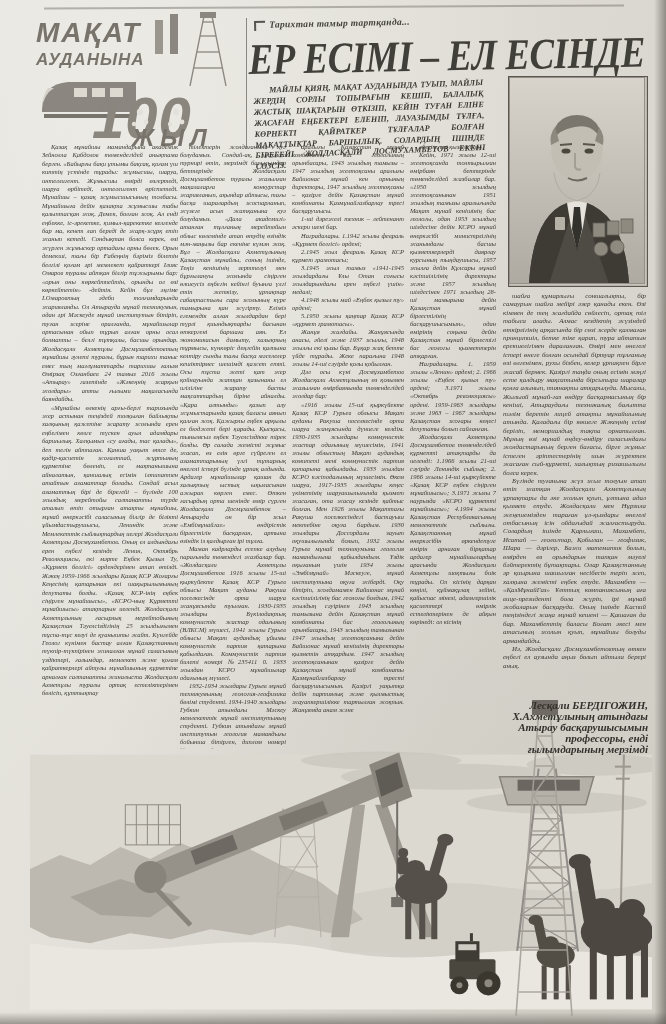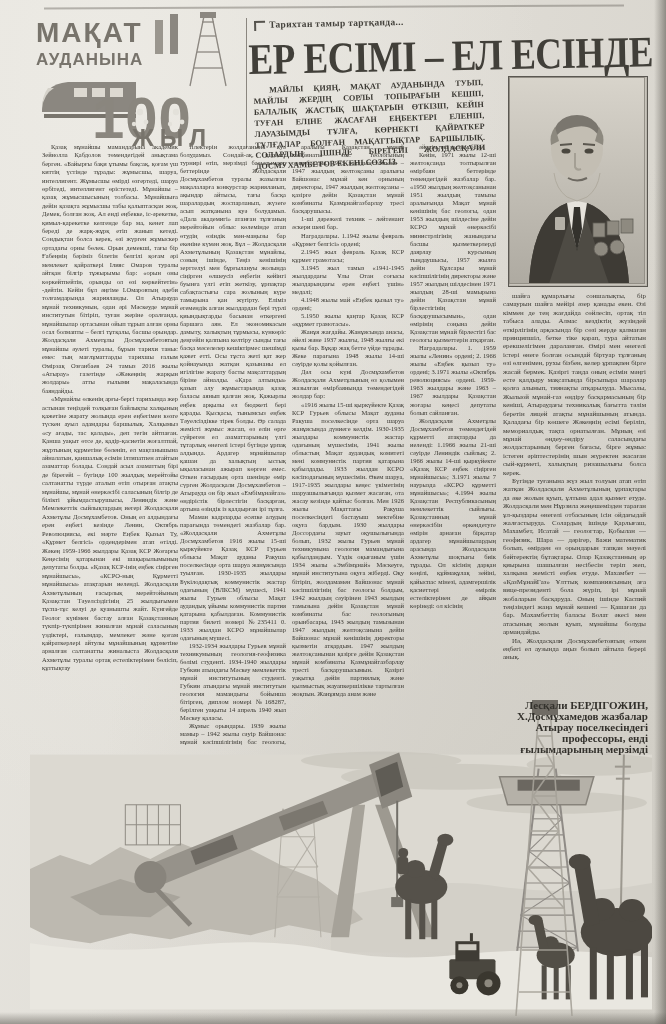--- a/index.html
+++ b/index.html
@@ -1,21 +1,21 @@
 <!DOCTYPE html>
 <html><head>
 <meta charset="utf-8">
 <style>
   html,body{margin:0;padding:0;background:#97938b;}
   .page{position:relative;width:666px;height:1024px;overflow:hidden;
     font-family:"Liberation Serif",serif;color:#35332e;
     background:
       radial-gradient(ellipse at 15% 8%, #eceae4 0%, rgba(0,0,0,0) 55%),
       radial-gradient(ellipse at 85% 95%, #cfccc4 0%, rgba(0,0,0,0) 60%),
-      linear-gradient(100deg,#e7e5df 0%,#dedbd4 60%,#d6d3cb 100%);}
+      linear-gradient(100deg,#e7e5df 0%,#dedbd4 60%,#d6d3cb 100%); font-style: italic;}
   .edge-right{position:absolute;right:0;top:0;width:12px;height:100%;
     background:linear-gradient(to right,rgba(80,77,70,0),rgba(80,77,70,.55));}
   .edge-bottom{position:absolute;left:0;bottom:0;width:100%;height:12px;
     background:linear-gradient(to bottom,rgba(80,77,70,0),rgba(80,77,70,.5));}
   .edge-topline{position:absolute;left:44px;top:6px;width:580px;height:2px;
     background:#6e6b64;opacity:.45;transform:rotate(-.3deg);}
   .vrule{position:absolute;left:246px;top:18px;width:1px;height:130px;background:#8a867f;}
 
   .masthead{position:absolute;left:34px;top:12px;width:212px;height:136px;}
 
@@ -174,22 +174,22 @@
     <p>Жолдасқали Ахметұлы Досмұхамбетов төмендегідей құрметті атақтарды да иеленді: 1.1966 жылы 21-ші сәуірде Лениндік сыйлық; 2. 1966 жылы 14-ші қыркүйекте «Қазақ КСР еңбек сіңірген мұнайшысы»; 3.1971 жылы 7 наурызда «КСРО құрметті мұнайшысы»; 4.1994 жылы Қазақстан Республикасының мемлекеттік сыйлығы. Қазақстанның мұнай өнеркәсібін өркендетуге өмірін арнаған бірқатар ардагер мұнайшылардың арасында Жолдасқали Ахметұлы шоқтығы биік тұрады. Ол кісінің дарқан көңілі, құймақұлақ зейіні, қайыспас мінезі, адамгершілік қасиеттері өмірлік естеліктерінен де айқын көрінеді: ол кісінің</p>
   </div>
   <div class="col c5">
     <p>шайға құмарлығы соншалықты, бір самаурын шайға мейірі әзер қанады екен. Өзі кіммен де тең жағдайда сөйлесіп, ортақ тіл табыса алады. Алмас кездіктің жүзіндей өткірлігінің арқасында бір сөзі жерде қалмаған принципшіл, бетке тіке қарап, тура айтатын ерекшелігімен дараланған. Өмірі мен өнегелі істері өнеге болған осындай біртуар тұлғаның өзі өлгенімен, рухы бізбен, келер ұрпақпен бірге жасай бермек. Қазіргі таңда оның есімін мәңгі есте қалдыру мақсатында бірсыпыра шаралар қолға алынып, тиянақты атқарылуда. Мысалы, Жылыой мұнай-газ өндіру басқармасының бір кеніші, Атыраудағы техникалық бағытта тәлім беретін лицей атақты мұнайшының атында. Қаладағы бір көшеге Жәкеңнің есімі беріліп, мемориалдық тақта орнатылған. Мұның өзі мұнай өңдеу-өндіру саласындағы жолдастарының берген бағасы, бірге жұмыс істеген әріптестерінің шын жүректен жасаған сый-құрметі, халықтың ризашылығы болса керек.</p>
     <p>Бүгінде туғанына жүз жыл толуын атап өтіп жатқан Жолдасқали Ахметұлының ұрпақтары да әке жолын қуып, ұлтына адал қызмет етуде. Жолдасқали мен Нұрзила жеңешемізден тараған ұл-қыздары өнегелі отбасының ісін ойдағыдай жалғастыруда. Солардың ішінде Қарлығаш, Махамбет, Исатай — геологтар, Қобылан — геофизик, Шара — дәрігер, Бажи математик болып, өмірден өз орындарын тапқан мәуелі бәйтеректің бұтақтары. Олар Қазақстанның әр қиырына шашылған несібесін теріп жеп, халқына жемісті еңбек етуде. Махамбет — «ҚазМұнайГаз» Ұлттық компаниясының аға вице-президенті бола жүріп, ірі мұнай жобаларын басқаруда. Оның ішінде Каспий теңізіндегі жаңа мұнай кешені — Қашаған да бар. Махамбеттің баласы Болат әкесі мен атасының жолын қуып, мұнайшы болуды армандайды.</p>
     <p>Иә, Жолдасқали Досмұхамбетовтың өткен еңбегі ел аузында аңыз болып айтыла берері анық.</p>
   </div>
 
   <div class="byline">
     <div>Лесқали БЕРДІГОЖИН,</div>
-    <div>Х.Досмұхамедов жазбалар</div>
-    <div>Атырау поселкесіндегі</div>
+    <div>Х.Ахметұлының атындағы</div>
+    <div>Атырау басқарушысымын</div>
     <div>профессоры, енді</div>
     <div>ғылымдарының мерзімді</div>
   </div>
 
   <svg class="sketch-derrick" width="100" height="320" viewBox="0 0 100 320">
     <g stroke="#a6a299" stroke-width="1.6" fill="none" opacity="0.9">
       <line x1="24" y1="320" x2="47" y2="12"></line>
       <line x1="80" y1="320" x2="58" y2="12"></line>
       <line x1="45" y1="40" x2="60" y2="40"></line>
       <line x1="43" y1="70" x2="62" y2="70"></line>

